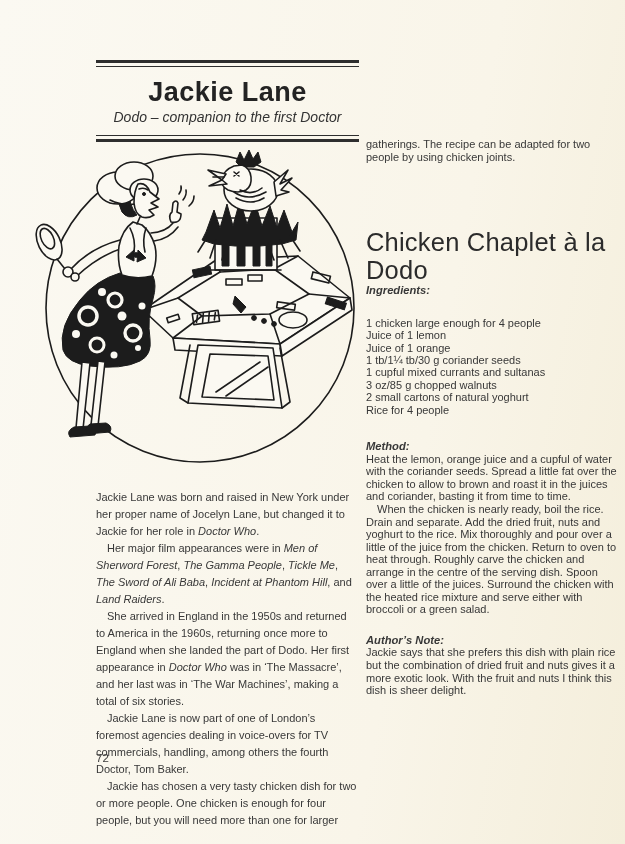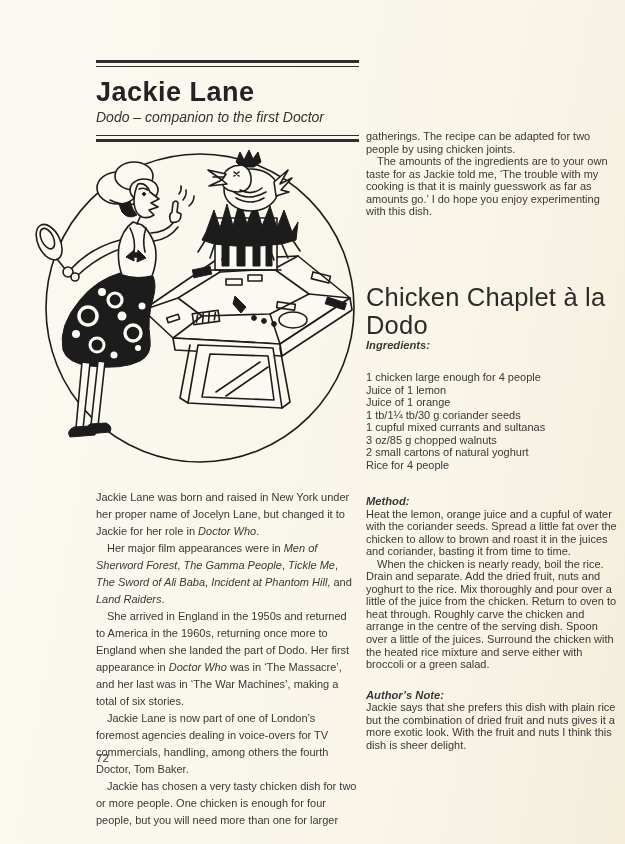--- a/index.html
+++ b/index.html
@@ -3,31 +3,31 @@
 <meta charset="utf-8">
 <style>
   html,body{margin:0;padding:0;background:#dedacf;}
   .page{
     position:relative;width:625px;height:844px;overflow:hidden;
     background:linear-gradient(100deg,#fbf9f2 0%,#f9f5e9 65%,#f4eedb 100%);
     font-family:"Liberation Sans","DejaVu Sans",sans-serif;
     color:#383838;
   }
   
-  .header{position:absolute;left:96px;top:60px;width:263px;}
+  .header{position:absolute;left:96px;top:60px;width:263px;text-align:center;}
   .rule{width:100%;}
   .rule-thicktop{height:3px;border-top:3px solid #2e2e2e;border-bottom:1px solid #2e2e2e;}
   .rule-thickbot{height:3px;border-top:1px solid #2e2e2e;border-bottom:3px solid #2e2e2e;}
   .page-title{font-size:27px;font-weight:bold;color:#232323;letter-spacing:.5px;margin:10px 0 3px 0;line-height:30px;}
   .page-subtitle{font-style:italic;font-size:14px;color:#333;margin:0 0 10px 0;line-height:15px;}
   
   .illustration{position:absolute;left:30px;top:148px;width:330px;height:330px;}
   
   .left-col{position:absolute;left:96px;top:489px;width:261px;font-size:11px;line-height:17px;}
-  .right-col{position:absolute;left:366px;top:130px;width:251px;font-size:11px;line-height:12.55px;}
+  .right-col{position:absolute;left:366px;top:138px;width:251px;font-size:11px;line-height:12.55px;}
   p{margin:0;}
   .ind{text-indent:11px;}
   .recipe-title{font-size:25.5px;line-height:28px;font-weight:400;color:#2b2b2b;margin-top:65px;letter-spacing:.2px;}
   .subhead{font-weight:bold;font-style:italic;font-size:11.2px;}
   .ing-head{}
   .ing-list{margin-top:20px;}
   .ing-line{line-height:12.45px;}
   .method-head{margin-top:24px;}
   .note-head{margin-top:18px;}
   .pagenum{position:absolute;left:96px;top:752px;font-size:11.5px;color:#3a3a3a;}
@@ -178,21 +178,20 @@
     <p class="ind"><span>Her major film appearances were in </span><i>Men of Sherword Forest</i><span>, </span><i>The Gamma People</i><span>, </span><i>Tickle Me</i><span>, </span><i>The Sword of Ali Baba</i><span>, </span><i>Incident at Phantom Hill</i><span>, and </span><i>Land Raiders</i><span>.</span></p>
     <p class="ind"><span>She arrived in England in the 1950s and returned to America in the 1960s, returning once more to England when she landed the part of Dodo. Her first appearance in </span><i>Doctor Who</i><span> was in ‘The Massacre’, and her last was in ‘The War Machines’, making a total of six stories.</span></p>
     <p class="ind"><span>Jackie Lane is now part of one of London’s foremost agencies dealing in voice-overs for TV commercials, handling, among others the fourth Doctor, Tom Baker.</span></p>
     <p class="ind"><span>Jackie has chosen a very tasty chicken dish for two or more people. One chicken is enough for four people, but you will need more than one for larger</span></p>
   </div>
 
   <div class="pagenum">72</div>
 
   <div class="right-col">
     <p>gatherings. The recipe can be adapted for two people by using chicken joints.</p>
-    <p class="ind">The amounts of the ingredients are to your own taste for as Jackie told me, ‘The trouble with my cooking is that it is mainly guesswork as far as amounts go.’ I do hope you enjoy experimenting with this dish.</p>
 
     <div class="recipe-title">Chicken Chaplet à la Dodo</div>
 
     <div class="subhead ing-head">Ingredients:</div>
     <div class="ing-list">
       <div class="ing-line">1 chicken large enough for 4 people</div>
       <div class="ing-line">Juice of 1 lemon</div>
       <div class="ing-line">Juice of 1 orange</div>
       <div class="ing-line">1 tb/1¼ tb/30 g coriander seeds</div>
       <div class="ing-line">1 cupful mixed currants and sultanas</div>

